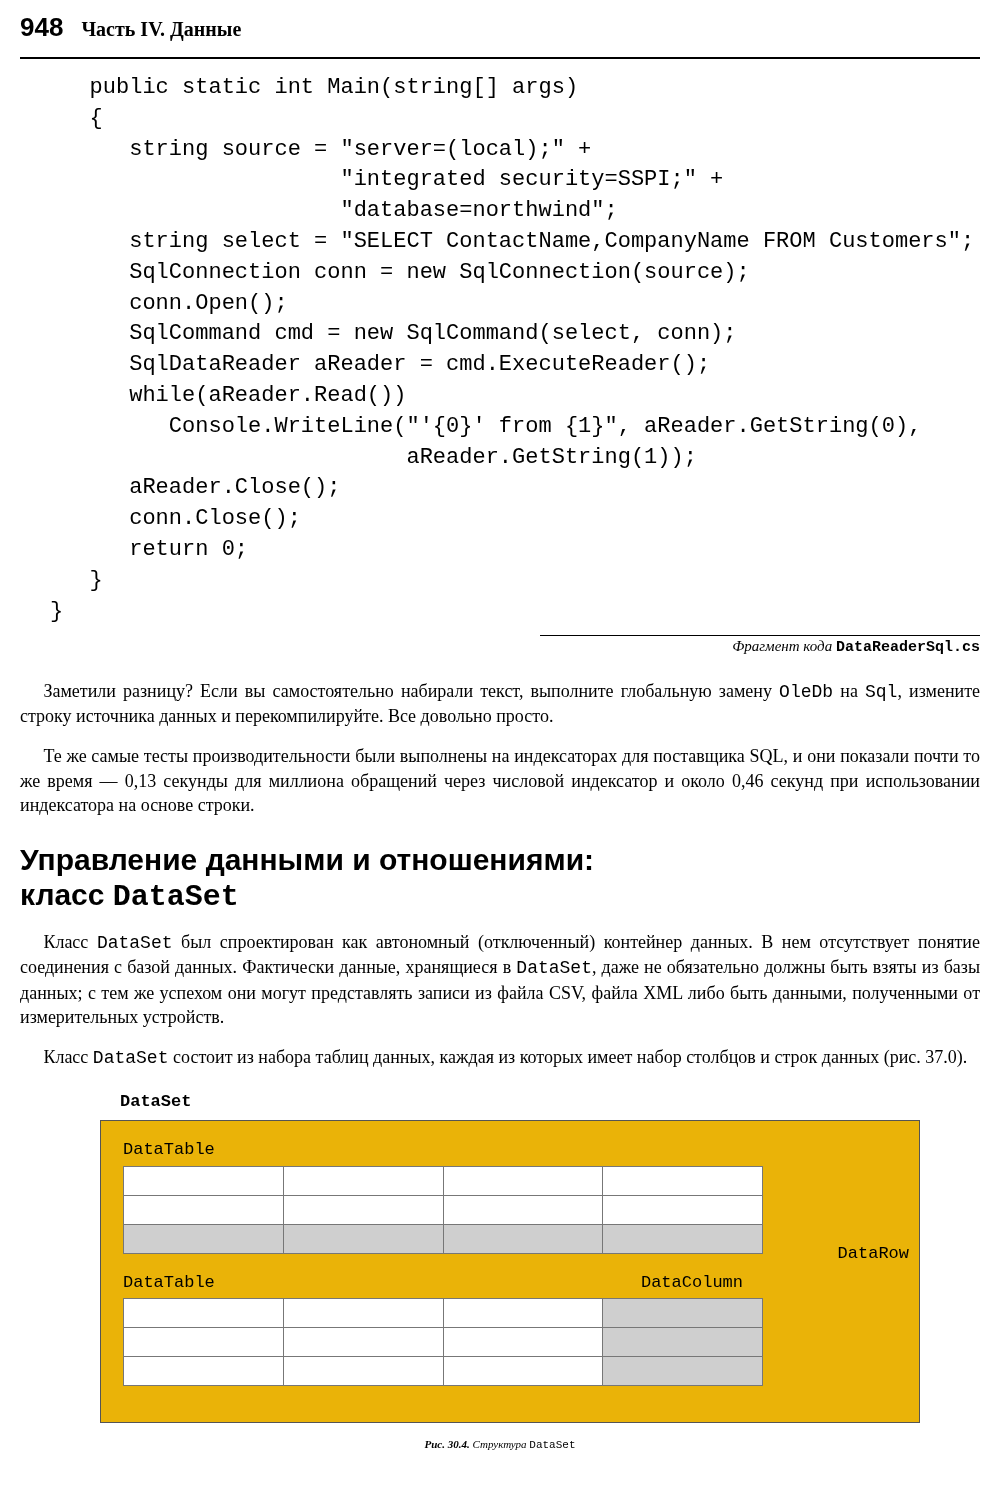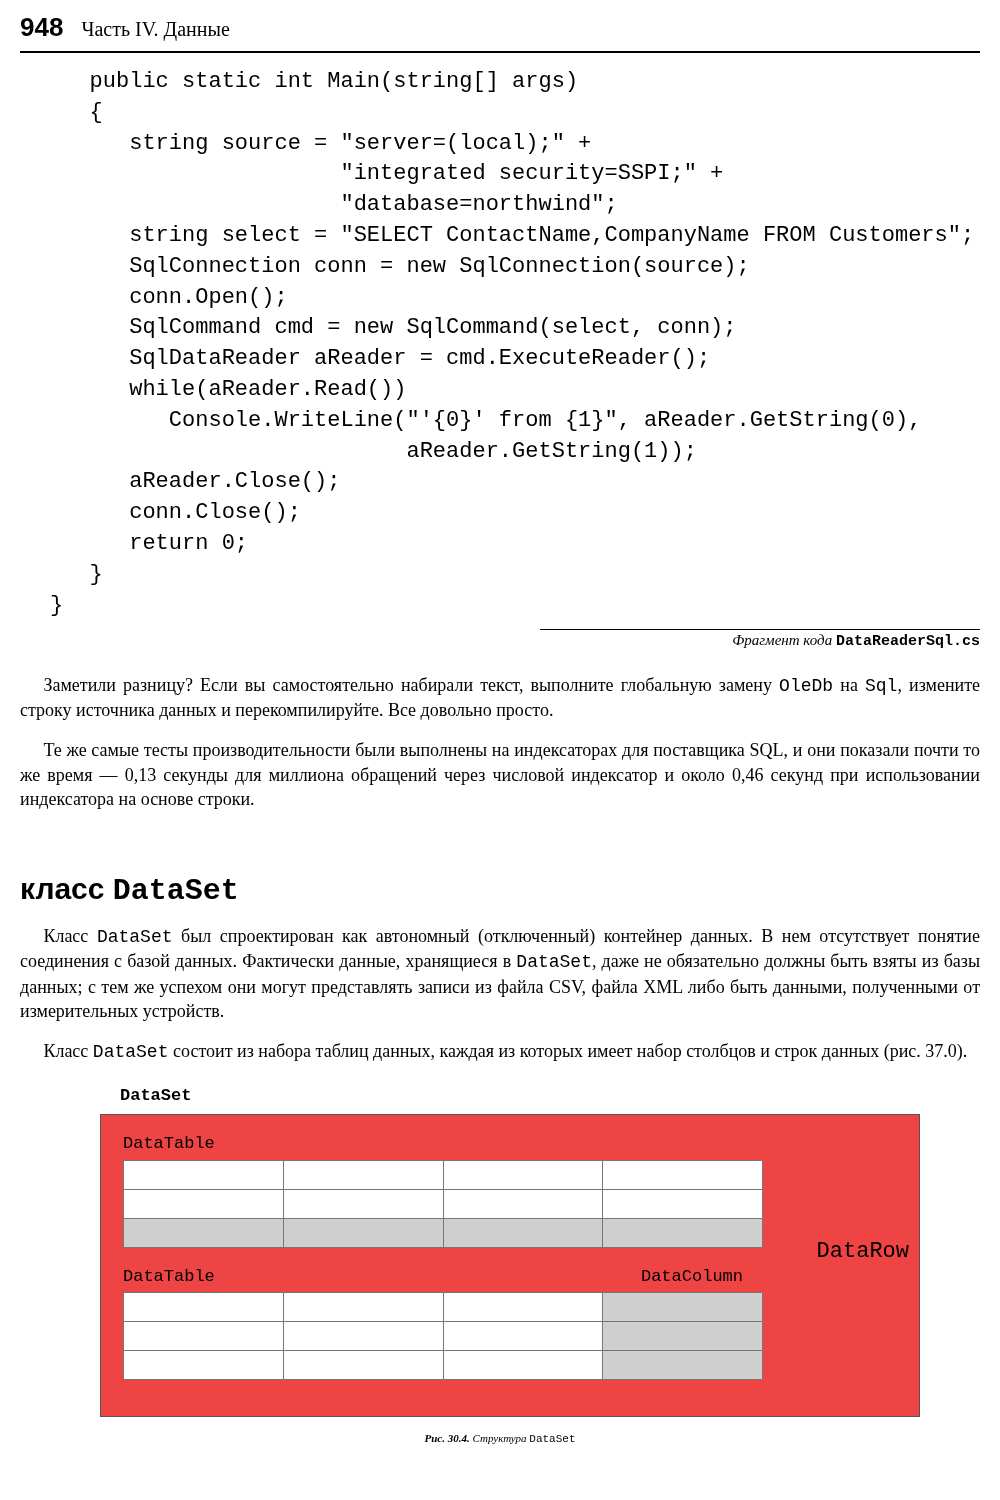--- a/index.html
+++ b/index.html
@@ -9,31 +9,31 @@
     color: #000;
     background: #fff;
     margin: 0;
     padding: 10px 20px 30px 20px;
     width: 960px;
   }
   .page-header {
     display: flex;
     align-items: baseline;
     border-bottom: 2px solid #000;
-    padding-bottom: 6px;
+    padding-bottom: 12px;
     margin-bottom: 14px;
   }
   .page-number {
     font-weight: 700;
     font-size: 26px;
     margin-right: 18px;
     font-family: Arial, Helvetica, sans-serif;
   }
   .part-title {
-    font-weight: 400;
+    font-weight: 700;
     font-size: 20px;
   }
   pre.code {
     font-family: 'Courier New', monospace;
     font-size: 22px;
     line-height: 1.4;
     white-space: pre;
     margin: 0 0 8px 30px;
   }
   .fragment-caption {
@@ -73,21 +73,21 @@
   }
   .ds-label {
     font-family: 'Courier New', monospace;
     font-weight: 700;
     font-size: 17px;
     margin-left: 20px;
     margin-bottom: 6px;
   }
   .dataset-box {
     border: 1.5px solid #555;
-    background: #ef4444;
+    background: #eab308;
     padding: 18px 90px 18px 22px;
     position: relative;
   }
   .dt-label {
     font-family: 'Courier New', monospace;
     font-size: 17px;
     margin-bottom: 4px;
   }
   .dt-labels-row {
     display: flex;
@@ -104,21 +104,21 @@
     border: 1.5px solid #777;
     height: 26px;
     width: 25%;
   }
   table.dt td.shaded { background: #cfcfcf; }
   .datarow-label {
     position: absolute;
     right: 10px;
     top: 122px;
     font-family: 'Courier New', monospace;
-    font-size: 22px;
+    font-size: 17px;
   }
   .fig-caption {
     text-align: center;
     font-style: italic;
     font-size: 11px;
     margin-top: 14px;
   }
   .fig-caption .mono { font-style: normal; }
   .fig-caption .b { font-weight: 700; font-style: italic; }
 </style>
@@ -153,21 +153,21 @@
   <span>Фрагмент кода </span><span class="fname">DataReaderSql.cs</span>
 </div>
 
 <p class="body">
   <span>Заметили разницу? Если вы самостоятельно набирали текст, выполните глобальную замену </span><span class="mono">OleDb</span><span> на </span><span class="mono">Sql</span><span>, измените строку источника данных и перекомпилируйте. Все довольно просто.</span>
 </p>
 
 <p class="body">Те же самые тесты производительности были выполнены на индексаторах для поставщика SQL, и они показали почти то же время — 0,13 секунды для миллиона обращений через числовой индексатор и около 0,46 секунд при использовании индексатора на основе строки.</p>
 
 <h2 class="section-heading">
-  <br>
+  <span>Управление данными и отношениями:</span><br>
   <span>класс </span><span class="mono">DataSet</span>
 </h2>
 
 <p class="body">
   <span>Класс </span><span class="mono">DataSet</span><span> был спроектирован как автономный (отключенный) контейнер данных. В нем отсутствует понятие соединения с базой данных. Фактически данные, хранящиеся в </span><span class="mono">DataSet</span><span>, даже не обязательно должны быть взяты из базы данных; с тем же успехом они могут представлять записи из файла CSV, файла XML либо быть данными, полученными от измерительных устройств.</span>
 </p>
 
 <p class="body">
   <span>Класс </span><span class="mono">DataSet</span><span> состоит из набора таблиц данных, каждая из которых имеет набор столбцов и строк данных (рис. 37.0).</span>
 </p>

